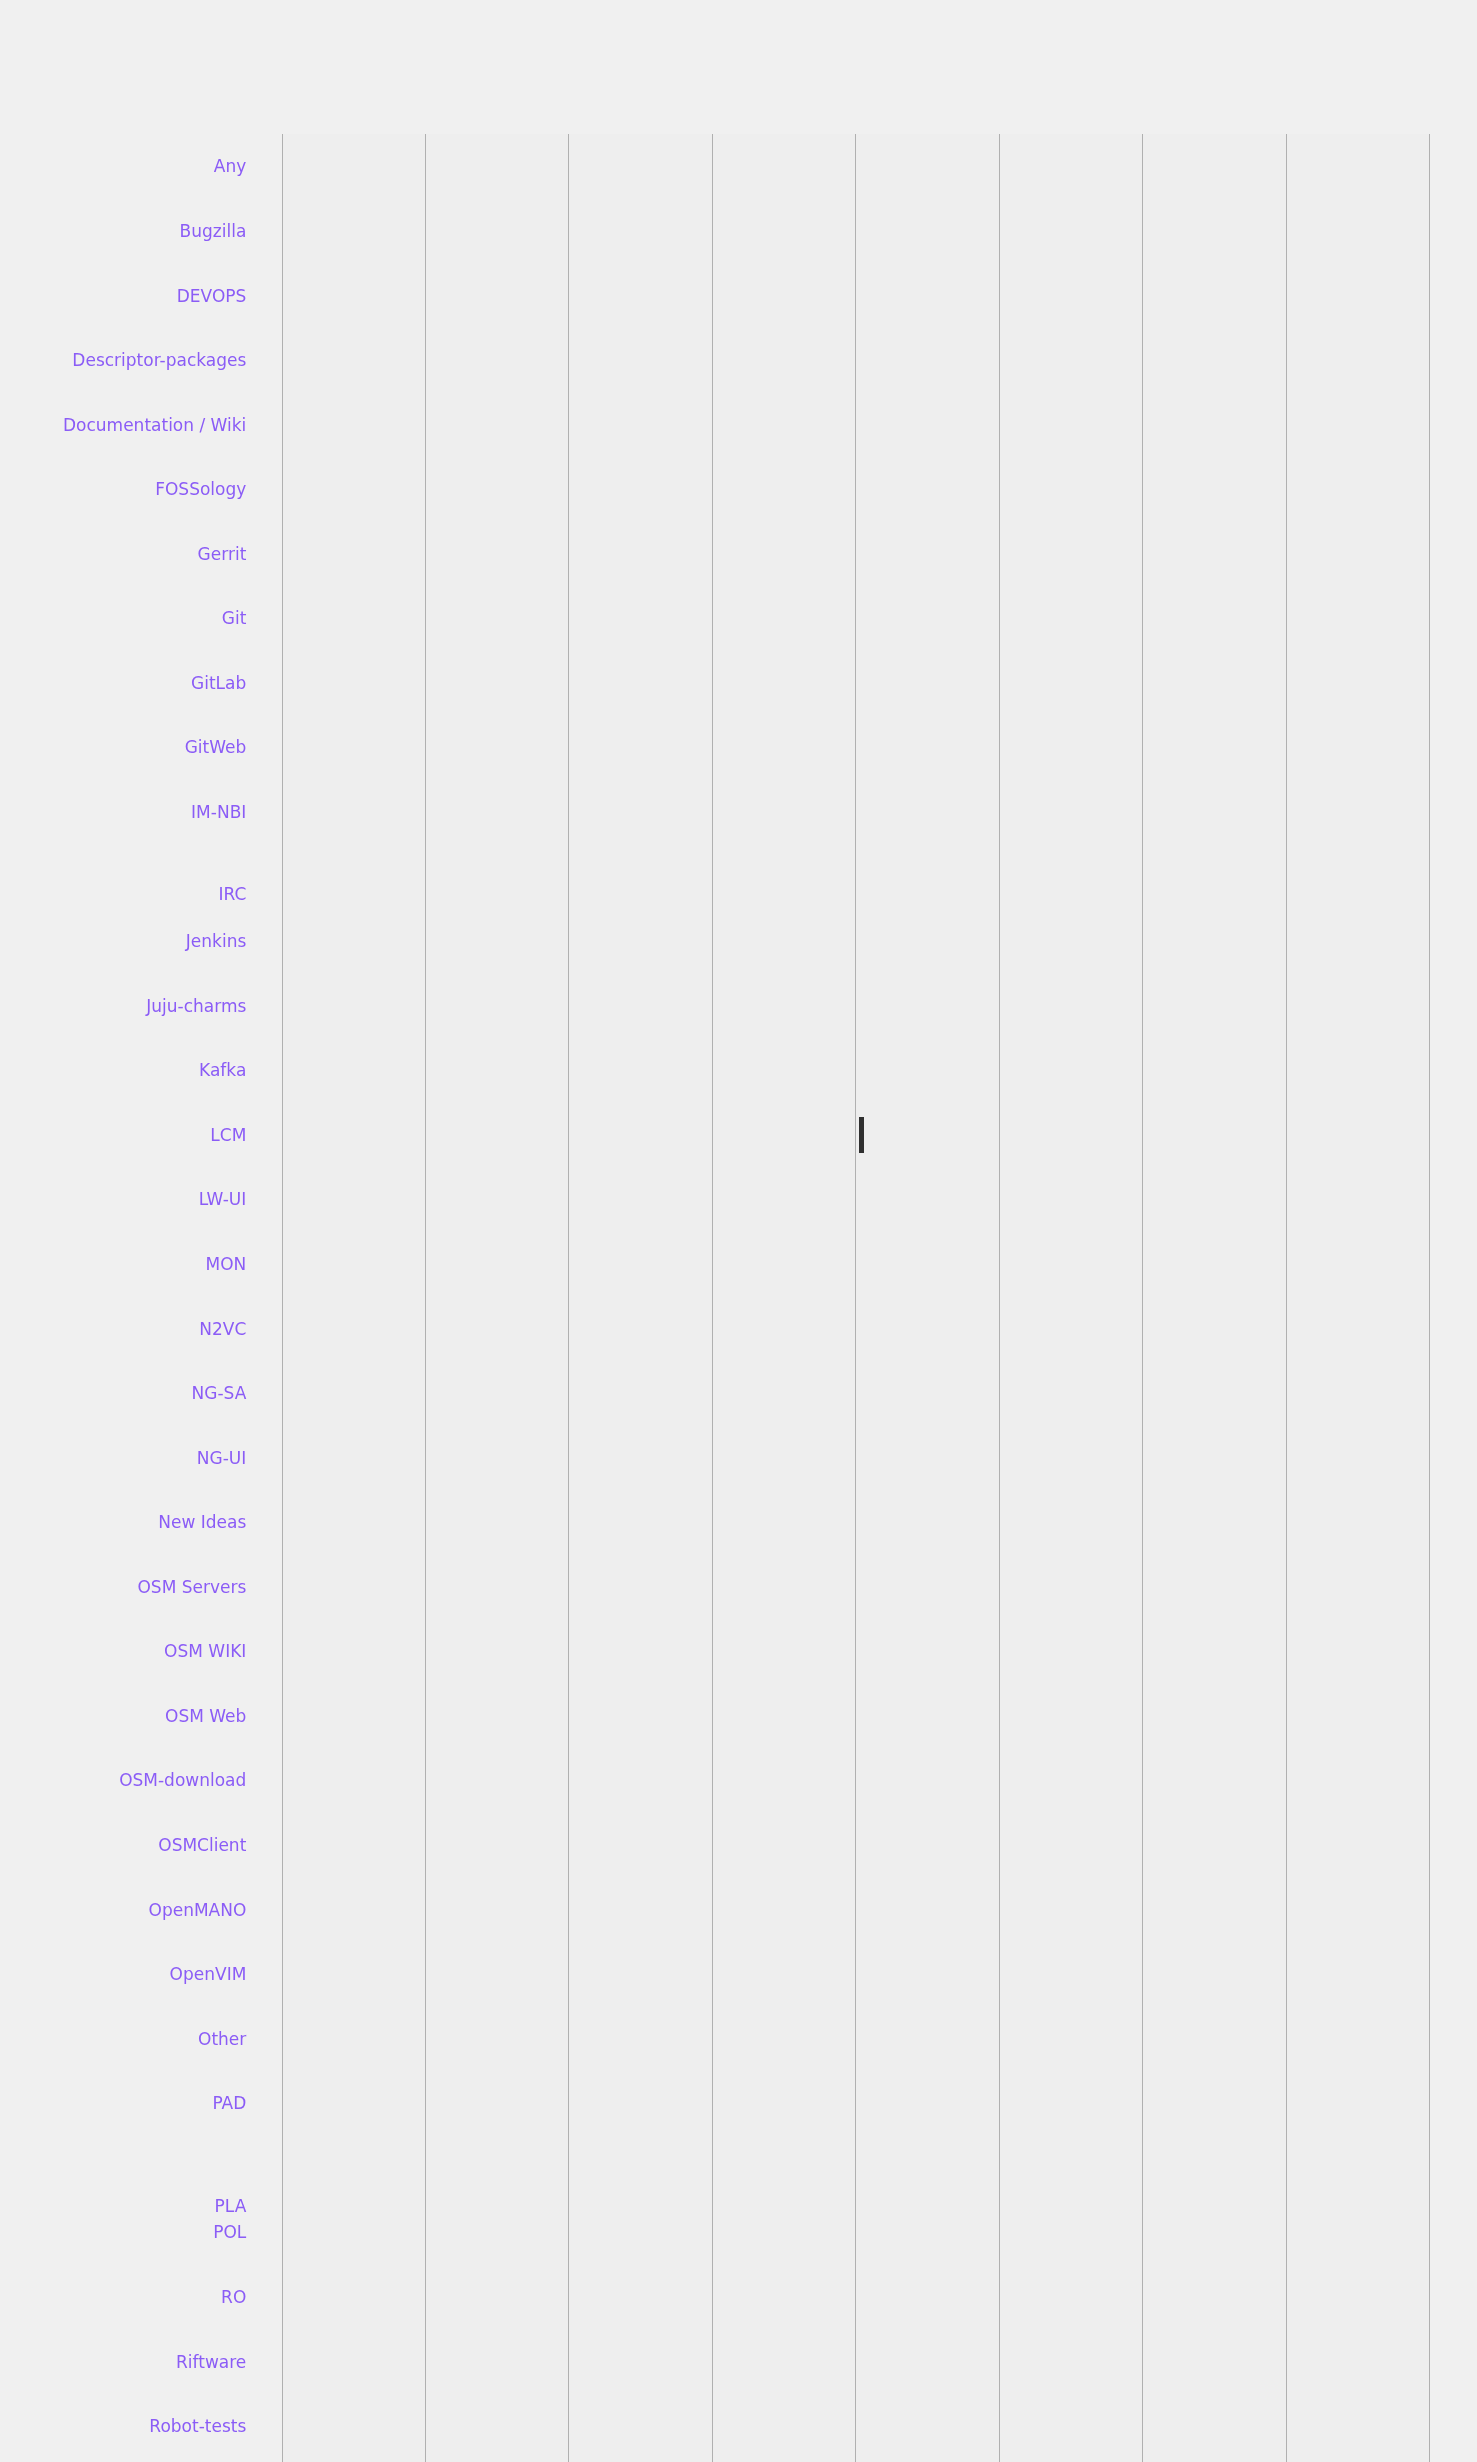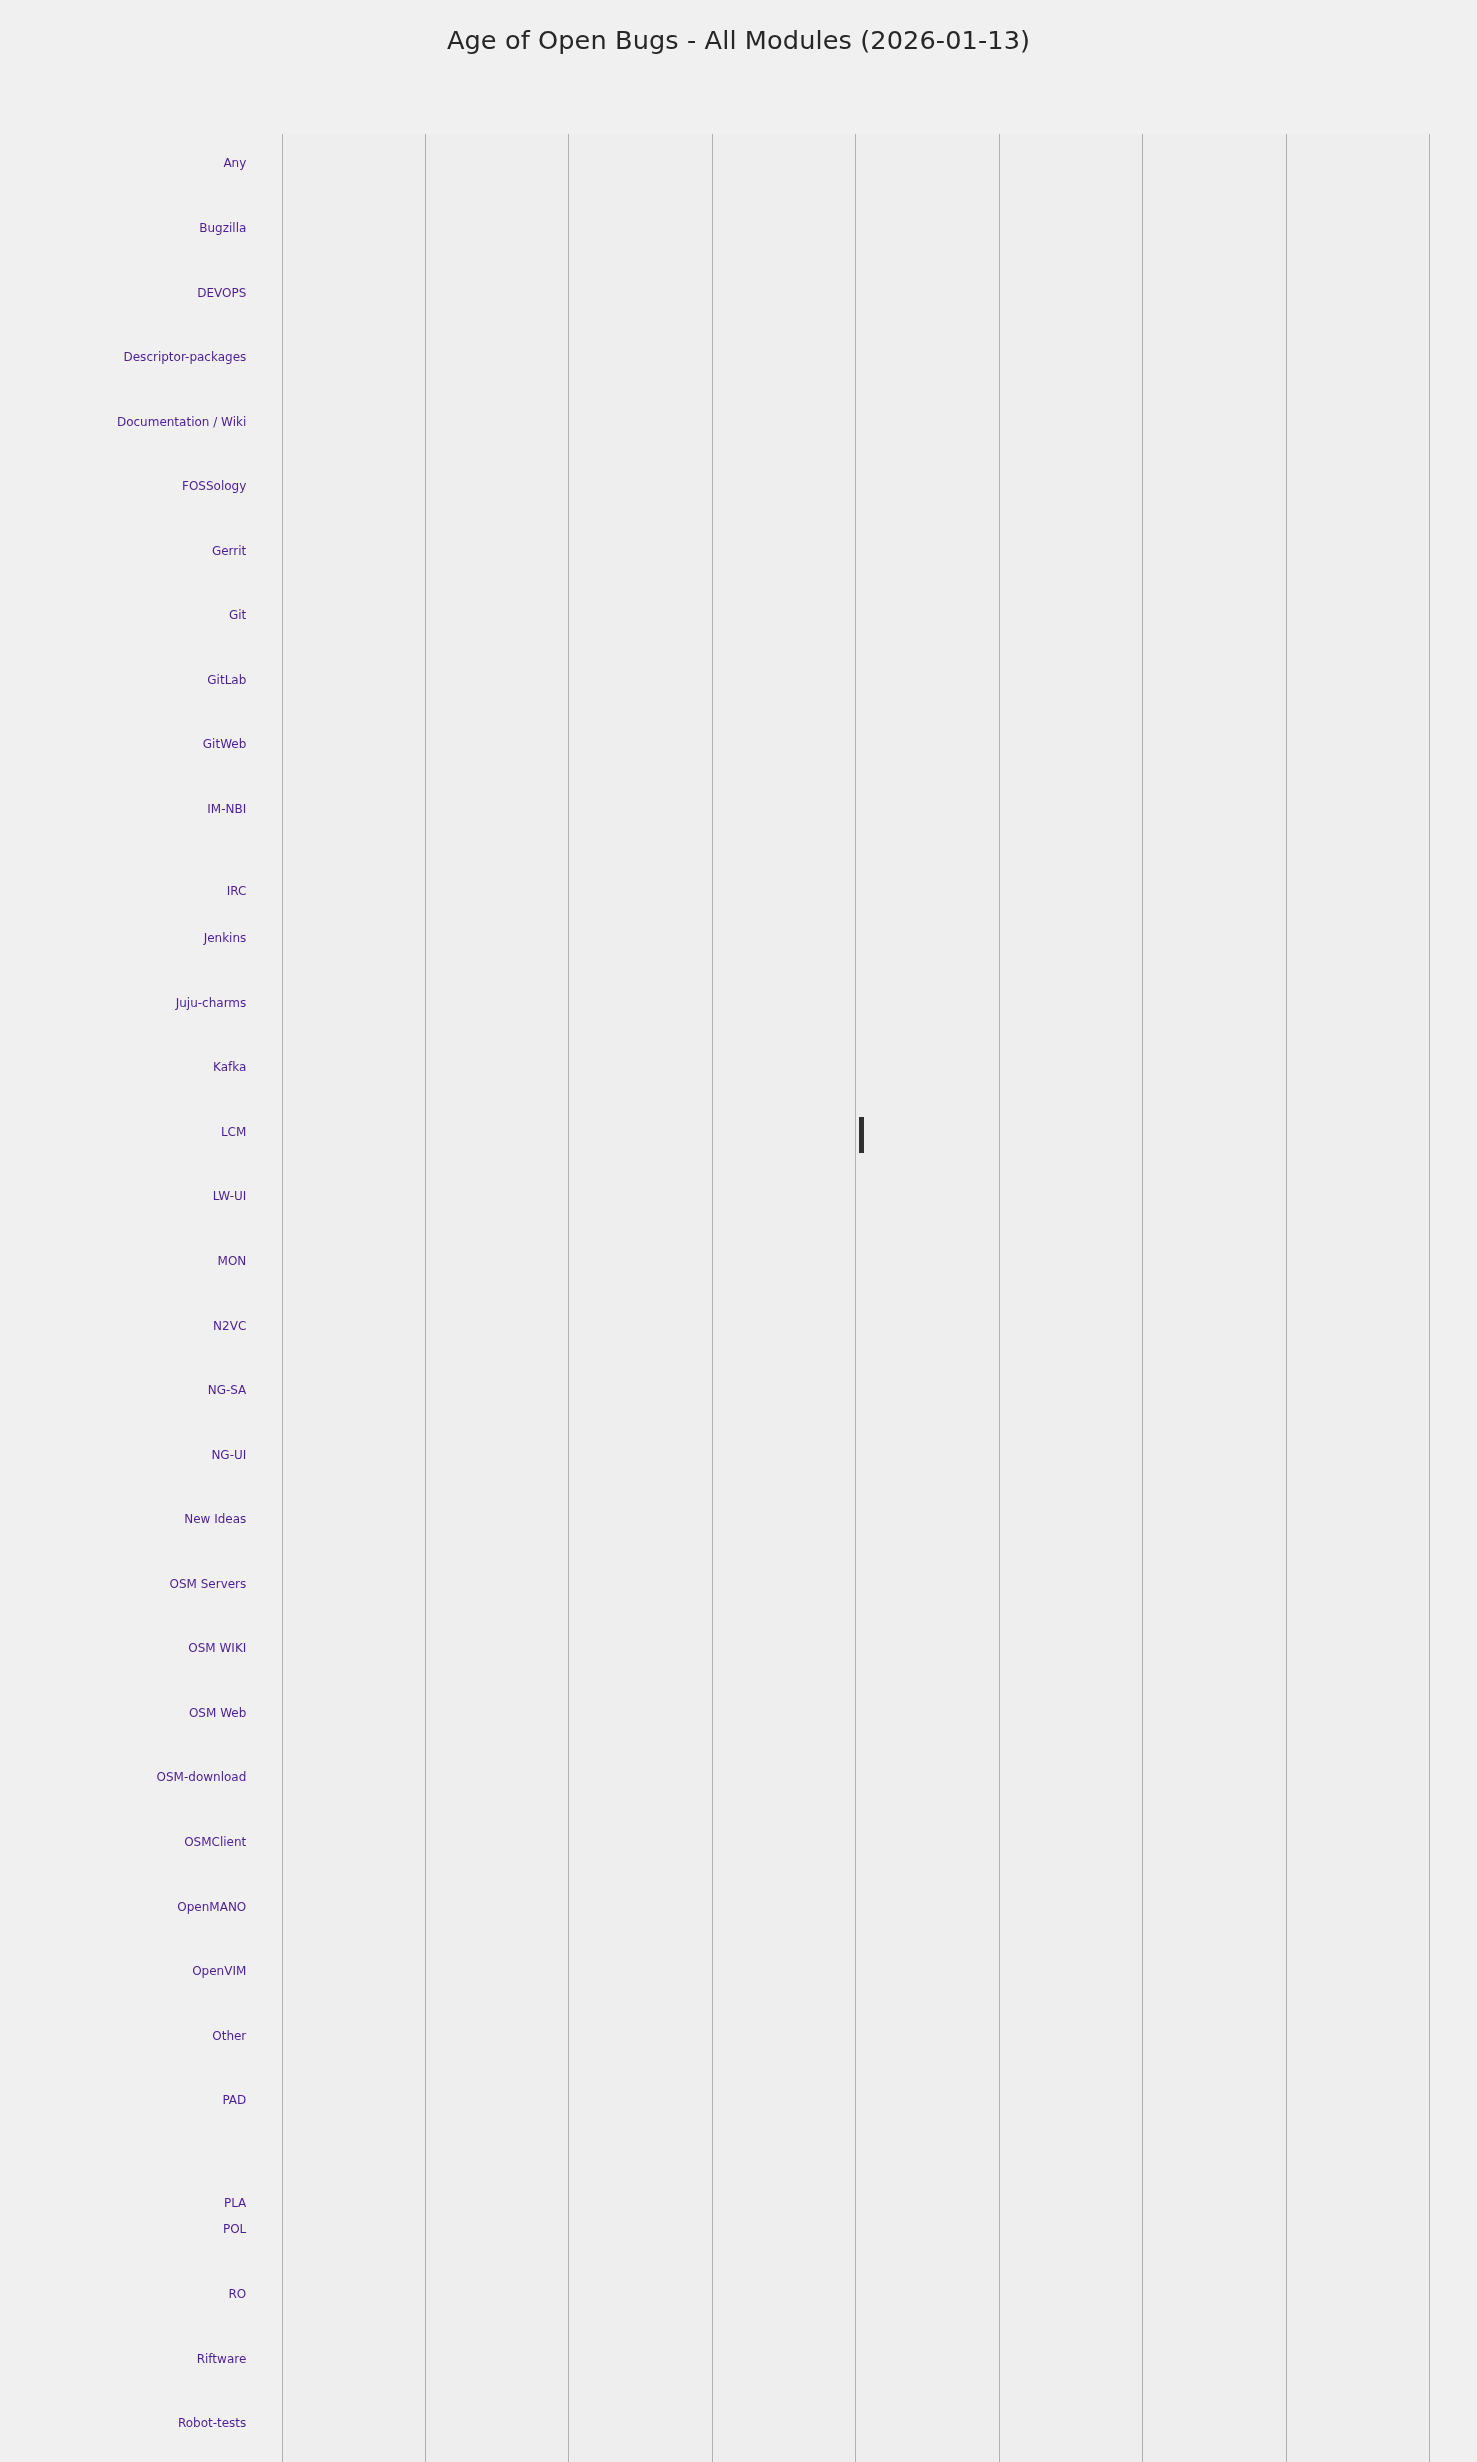--- a/index.html
+++ b/index.html
@@ -48,22 +48,22 @@
     background: #b0b0b0;
   }
   .bar {
     position: absolute;
     background: #2f2f2f;
   }
   .ytick-label {
     position: absolute;
     right: 1435px; 
     text-align: right;
-    font-size: 12px;
-    color: #4c1d95;
+    font-size: 17px;
+    color: #8b5cf6;
     white-space: nowrap;
   }
   .ylabels {
     position: absolute;
     left: 0;
     top: 134px;
     width: 266px;
     height: 2712px;
   }
   .ylabels .ytick-label {
@@ -72,21 +72,20 @@
     left: 0;
     text-align: right;
     padding-right: 0;
   }
 </style>
 </head>
 <body>
 
 <div class="figure">
 
-  <div class="chart-title">Age of Open Bugs - All Modules (2026-01-13)</div>
 
   <div class="plot-area" id="plot-area">
       <div class="grid-line" style="left: -0.5px;"></div>
       <div class="grid-line" style="left: 143px;"></div>
       <div class="grid-line" style="left: 286px;"></div>
       <div class="grid-line" style="left: 430px;"></div>
       <div class="grid-line" style="left: 573px;"></div>
       <div class="grid-line" style="left: 717px;"></div>
       <div class="grid-line" style="left: 860px;"></div>
       <div class="grid-line" style="left: 1004px;"></div>

